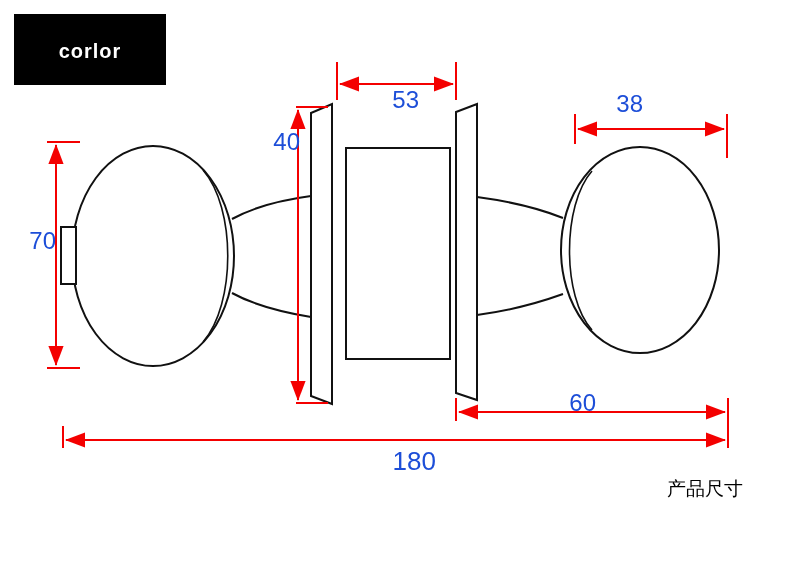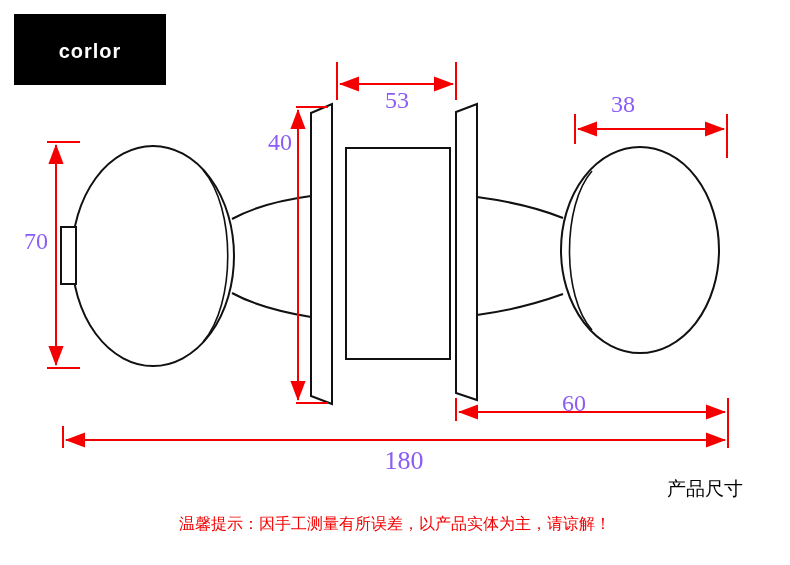--- a/index.html
+++ b/index.html
@@ -13,22 +13,22 @@
   .badge{
     position:absolute;left:14px;top:14px;
     width:152px;height:71px;
     background:#000000;color:#ffffff;
     display:flex;flex-direction:column;align-items:center;justify-content:center;
   }
   .badge .t{font-size:26px;font-weight:bold;letter-spacing:3px;line-height:1.1;}
   .badge .s{font-size:20px;font-weight:bold;margin-top:3px;letter-spacing:1px;}
   svg.draw{position:absolute;left:0;top:0;}
   .dim{
-    position:absolute;color:#8b5cf6;font-size:24px;
-    text-align:center;line-height:1;font-family:Liberation Serif, serif;
+    position:absolute;color:#1d4ed8;font-size:24px;
+    text-align:right;line-height:1;
   }
   .dim155{font-size:26px;}
   .unit{
     position:absolute;left:650px;top:476px;width:110px;
     color:#000000;font-size:19px;text-align:center;
   }
   .footnote{
     position:absolute;left:0;top:514px;width:790px;
     color:#f40000;font-size:16px;text-align:center;
   }
@@ -116,15 +116,14 @@
 
   <span class="dim" style="left:375px;top:88px;width:44px;">53</span>
   <span class="dim" style="left:260px;top:130px;width:40px;">40</span>
   <span class="dim" style="left:603px;top:92px;width:40px;">38</span>
   <span class="dim" style="left:16px;top:229px;width:40px;">70</span>
   <span class="dim" style="left:552px;top:391px;width:44px;">60</span>
   <span class="dim dim155" style="left:372px;top:448px;width:64px;">180</span>
 
   <div class="unit">产品尺寸</div>
 
-  <div class="footnote">温馨提示：因手工测量有所误差，以产品实体为主，请谅解！</div>
 
 </div>
 
 </body></html>

